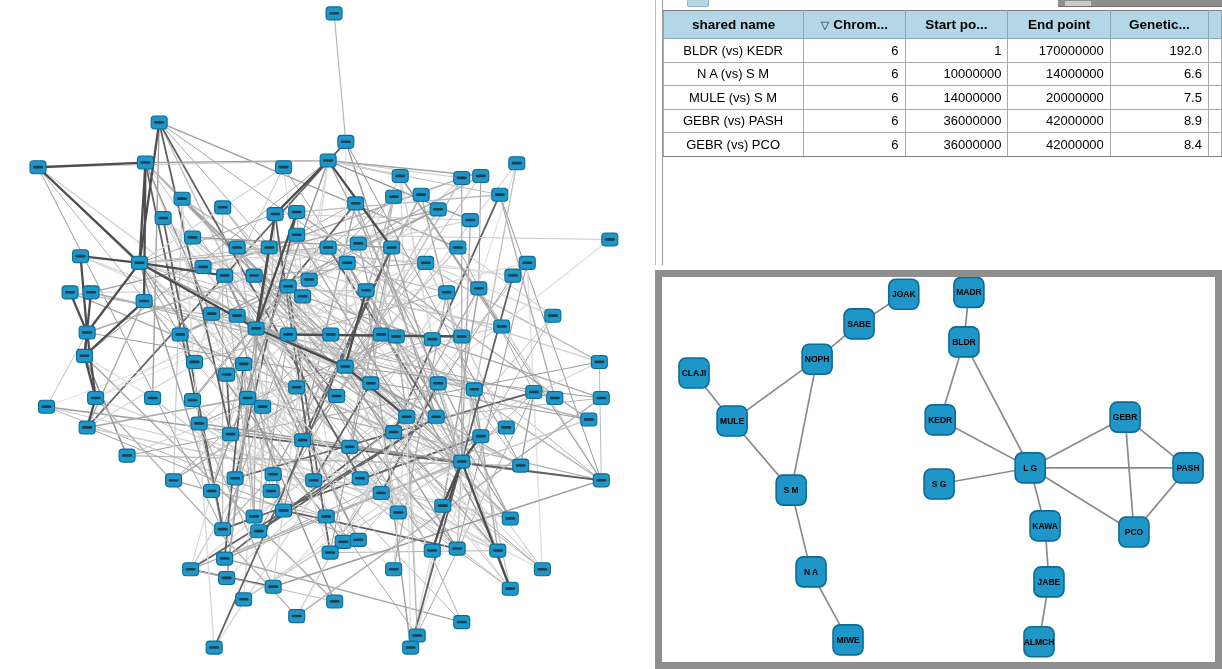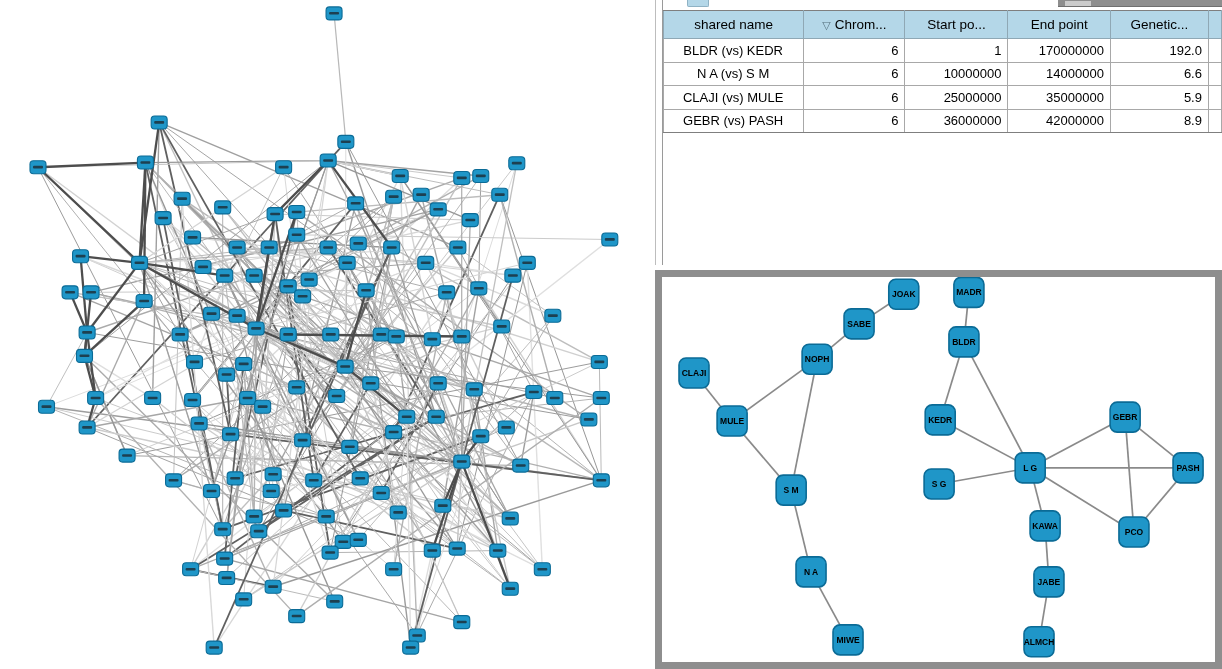--- a/index.html
+++ b/index.html
@@ -16,21 +16,21 @@
   #left-strip{position:absolute;left:0;top:0;width:8px;height:265px;background:#ffffff;
               border-left:1px solid #bdbdbd;border-right:1px solid #9a9a9a;box-sizing:border-box;}
   #mini-tab{position:absolute;left:32px;top:0;width:22px;height:7px;background:#b4d7e8;
             border:1px solid #8fb2c4;border-top:none;border-radius:0 0 2px 2px;box-sizing:border-box;}
   #top-scrollbar{position:absolute;left:403px;top:0;width:164px;height:7px;background:#8e8e8e;
                  border-bottom:1px solid #6f6f6f;box-sizing:border-box;}
   #top-scrollbar .thumb{position:absolute;left:7px;top:1px;width:26px;height:5px;background:#cbcbcb;}
 
   table.dtable{position:absolute;left:8px;top:10px;border-collapse:collapse;table-layout:fixed;
                font-size:13px;color:#000;background:#ffffff;}
-  table.dtable th{background:#b4d7e8;font-weight:normal;height:27px;text-align:center;
+  table.dtable th{background:#b4d7e8;font-weight:bold;height:27px;text-align:center;
                   border:1px solid #8fa8b5;border-top:1px solid #7f7f7f;padding:0 4px;
                   overflow:hidden;white-space:nowrap;font-size:13.5px;}
   table.dtable td{height:22.5px;border:1px solid #a8a8a8;padding:0 6px;overflow:hidden;
                   white-space:nowrap;background:#ffffff;}
   table.dtable td.al{text-align:center;padding-left:5px;}
   table.dtable td.ar{text-align:right;}
   table.dtable tr:last-child td{border-bottom:1px solid #7f7f7f;}
   .funnel{color:#55707e;font-size:11px;margin-right:4px;}
 
   
@@ -1007,33 +1007,41 @@
         </tr>
         <tr>
           <td class="al">N A (vs) S M</td>
           <td class="ar">6</td>
           <td class="ar">10000000</td>
           <td class="ar">14000000</td>
           <td class="ar">6.6</td>
           <td class="ar"></td>
         </tr>
         <tr>
-          <td class="al">CLAJI (vs) MULE</td>
+          <td class="al">MULE (vs) S M</td>
           <td class="ar">6</td>
-          <td class="ar">25000000</td>
-          <td class="ar">35000000</td>
-          <td class="ar">5.9</td>
+          <td class="ar">14000000</td>
+          <td class="ar">20000000</td>
+          <td class="ar">7.5</td>
           <td class="ar"></td>
         </tr>
         <tr>
           <td class="al">GEBR (vs) PASH</td>
           <td class="ar">6</td>
           <td class="ar">36000000</td>
           <td class="ar">42000000</td>
           <td class="ar">8.9</td>
+          <td class="ar"></td>
+        </tr>
+        <tr>
+          <td class="al">GEBR (vs) PCO</td>
+          <td class="ar">6</td>
+          <td class="ar">36000000</td>
+          <td class="ar">42000000</td>
+          <td class="ar">8.4</td>
           <td class="ar"></td>
         </tr>
       </tbody>
   </table>
 </div>
 
 <div id="detail-panel">
   <div id="detail-inner">
     <svg id="detail-svg" width="553" height="385" viewBox="0 0 553 385">
         <line x1="241.776" y1="17.28" x2="197.064" y2="46.848" stroke="#8a8a8a" stroke-width="1.7"></line>

